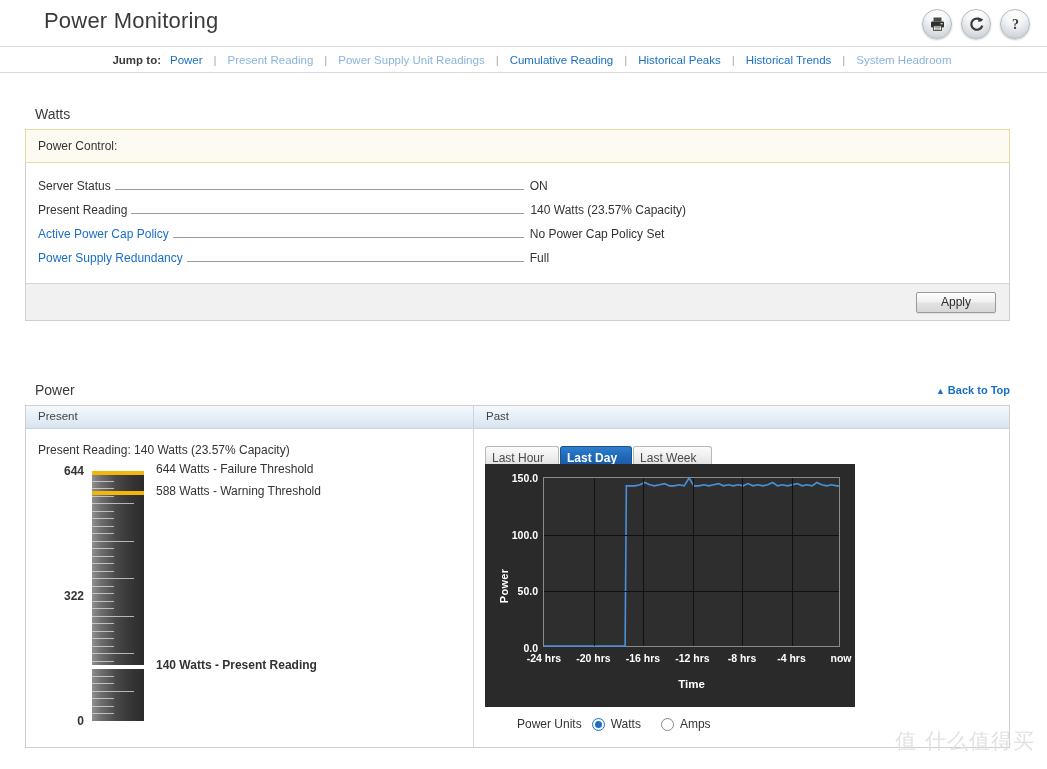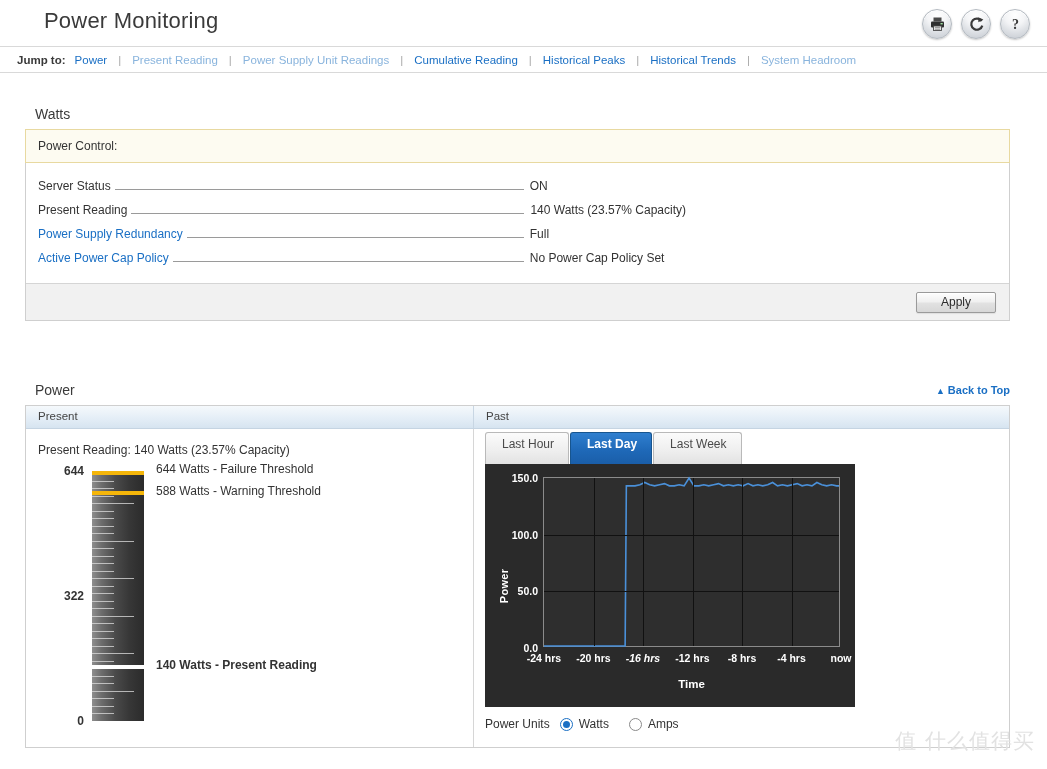--- a/index.html
+++ b/index.html
@@ -57,20 +57,21 @@
 
   .jumpbar {
     border-top: 1px solid #d9d9d9;
     border-bottom: 1px solid #d9d9d9;
     height: 27px;
     display: flex;
     align-items: center;
     padding-left: 17px;
     font-size: 11.5px;
     box-sizing: border-box;
+    justify-content: center;
   }
   .jumpbar .jump-label {
     font-weight: bold;
     color: #3a3a3a;
     margin-right: 9px;
   }
   .jumpbar a {
     color: #1a6fc4;
     text-decoration: none;
     cursor: pointer;
@@ -293,29 +294,29 @@
   
   .chart-tabs {
     display: flex;
     margin: 0 0 0 6px;
     height: 23px;
     align-items: flex-end;
   }
   .chart-tab {
     font-size: 12px;
     color: #4a4a4a;
-    padding: 4px 14px 3px 16px;
+    padding: 4px 14px 3px 6px;
     border: 1px solid #b9b9b9;
     border-bottom: none;
     border-radius: 3px 3px 0 0;
     background: linear-gradient(to bottom, #fbfbfb 0%, #efefef 55%, #e2e2e2 100%);
     cursor: pointer;
     margin-right: 1px;
     box-sizing: border-box;
-    height: 32px;
+    height: 18px;
     line-height: 15px;
   }
   .chart-tab.active {
     background: linear-gradient(to bottom, #2f7fcf 0%, #1f69b8 55%, #1a5ea9 100%);
     color: #ffffff;
     font-weight: bold;
     border-color: #17558f;
   }
 
   
@@ -399,21 +400,21 @@
   }
 
   
   .units-row {
     display: flex;
     align-items: center;
     margin: 10px 0 0 6px;
     font-size: 12px;
     color: #333;
   }
-  .units-row .units-label { margin-right: 10px; }
+  .units-row .units-label { margin-right: 10px; margin-left: 32px; }
   .radio-item {
     display: flex;
     align-items: center;
     margin-right: 20px;
     cursor: pointer;
   }
   .radio {
     width: 13px;
     height: 13px;
     border-radius: 50%;
@@ -495,28 +496,28 @@
           <span class="sr-label">Server Status</span>
           <span class="sr-leader" style="width: 409px;"></span>
           <span class="sr-value">ON</span>
         </div>
         <div class="status-row">
           <span class="sr-label">Present Reading</span>
           <span class="sr-leader" style="width: 393px;"></span>
           <span class="sr-value">140 Watts (23.57% Capacity)</span>
         </div>
         <div class="status-row">
+          <span class="sr-label link">Active Power Cap Policy</span>
+          <span class="sr-leader" style="width: 351px;"></span>
+          <span class="sr-value">No Power Cap Policy Set</span>
+        </div>
+        <div class="status-row">
           <span class="sr-label link">Power Supply Redundancy</span>
           <span class="sr-leader" style="width: 337px;"></span>
           <span class="sr-value">Full</span>
-        </div>
-        <div class="status-row">
-          <span class="sr-label link">Active Power Cap Policy</span>
-          <span class="sr-leader" style="width: 351px;"></span>
-          <span class="sr-value">No Power Cap Policy Set</span>
         </div>
       </div>
     <div class="panel-footer">
       <button class="btn">Apply</button>
     </div>
   </div>
 </div>
 
 <div id="power-section">
   <div class="power-head">
@@ -602,21 +603,21 @@
           <div class="ytick" style="top: 170px;">0.0</div>
               <div class="grid-h" style="top: 113.333px;"></div>
               <div class="ytick" style="top: 113.333px;">50.0</div>
               <div class="grid-h" style="top: 56.6667px;"></div>
               <div class="ytick" style="top: 56.6667px;">100.0</div>
               <div class="ytick" style="top: 0px;">150.0</div>
               <div class="xtick" style="left: 0px;">-24 hrs</div>
               <div class="grid-v" style="left: 49.5px;"></div>
               <div class="xtick" style="left: 49.5px;">-20 hrs</div>
               <div class="grid-v" style="left: 99px;"></div>
-              <div class="xtick" style="left: 99px; font-style: italic;">-16 hrs</div>
+              <div class="xtick" style="left: 99px;">-16 hrs</div>
               <div class="grid-v" style="left: 148.5px;"></div>
               <div class="xtick" style="left: 148.5px;">-12 hrs</div>
               <div class="grid-v" style="left: 198px;"></div>
               <div class="xtick" style="left: 198px;">-8 hrs</div>
               <div class="grid-v" style="left: 247.5px;"></div>
               <div class="xtick" style="left: 247.5px;">-4 hrs</div>
               <div class="xtick" style="left: 297px;">now</div>
             </div>
           <div class="chart-xlabel">Time</div>
         </div>

